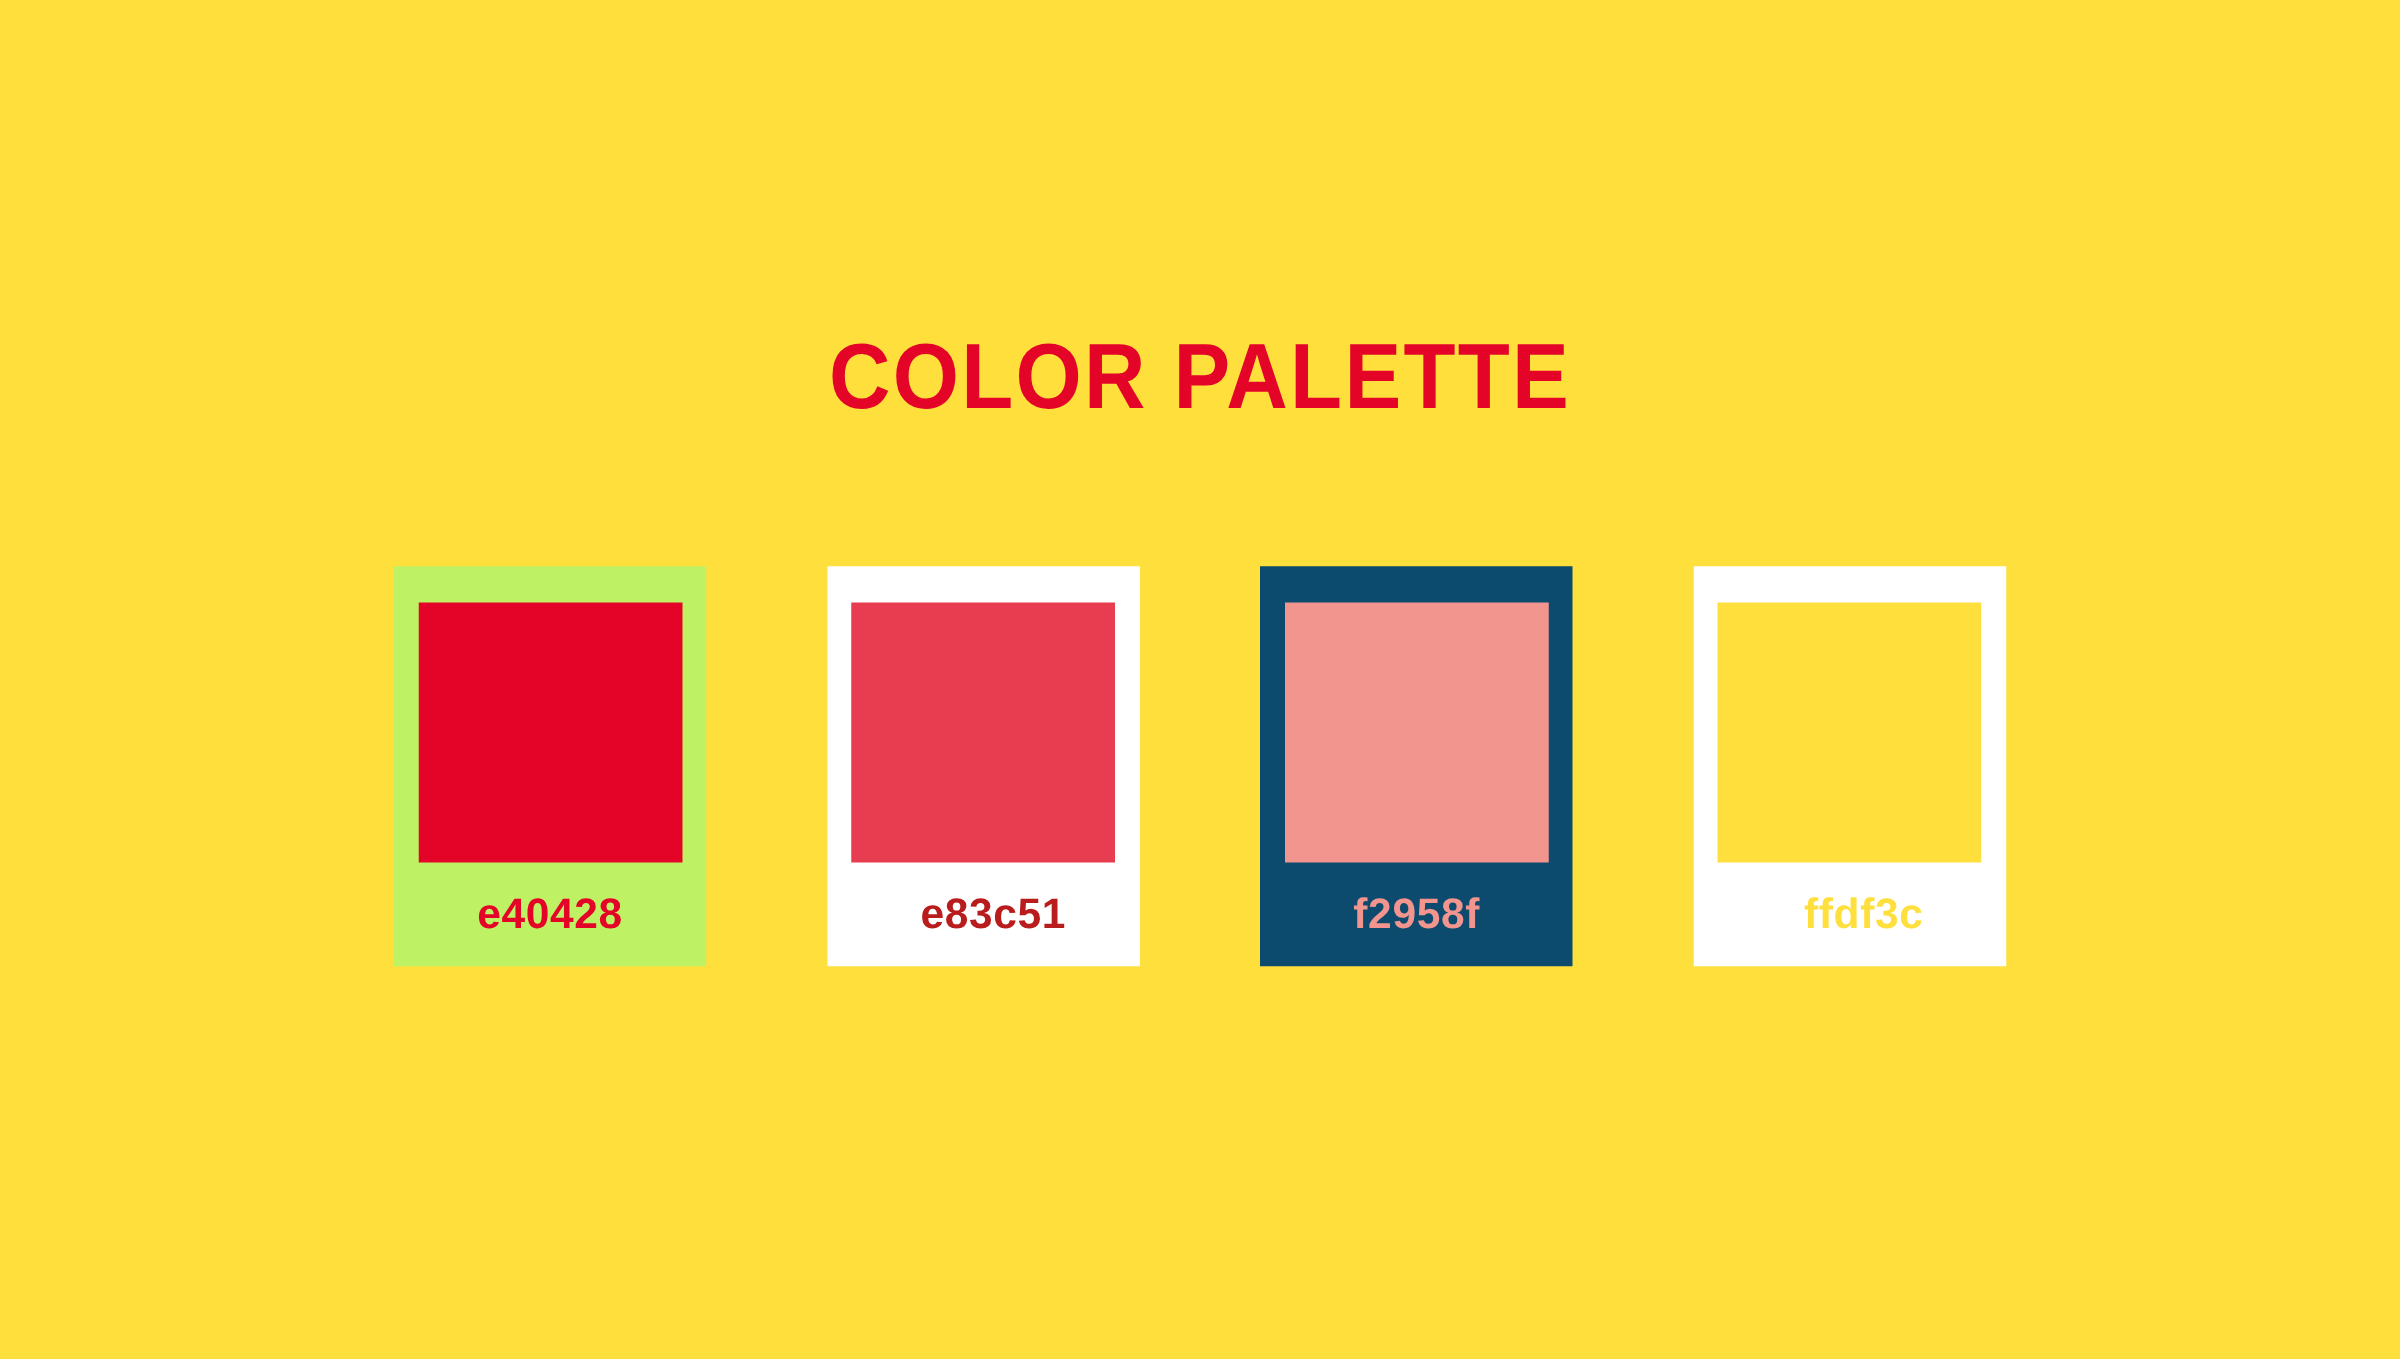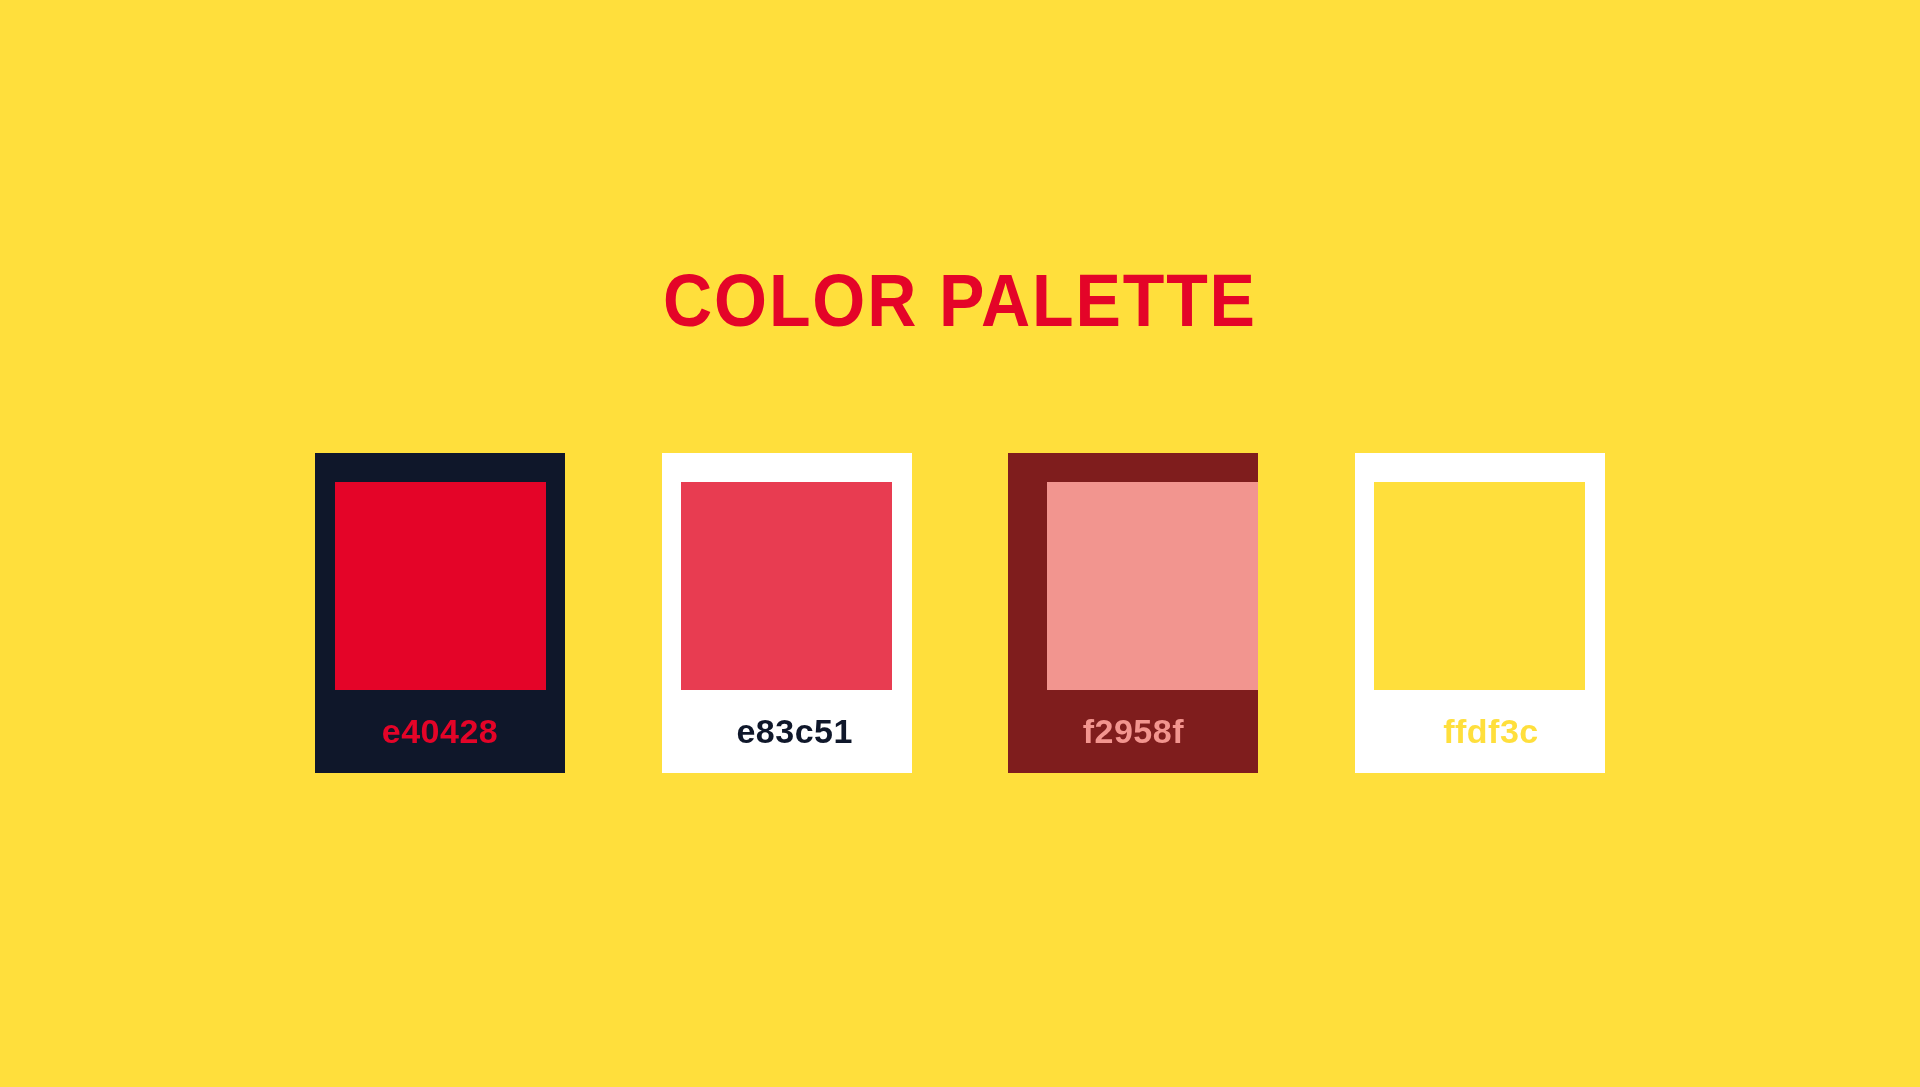--- a/index.html
+++ b/index.html
@@ -87,31 +87,31 @@
 </style>
 </head>
 <body style="background: rgb(255, 223, 60);">
 
 <div class="canvas" style="background: rgb(255, 223, 60);">
 
   <div class="title" style="color: rgb(228, 4, 40);">COLOR PALETTE</div>
 
   <div class="cards">
 
-    <div class="card" style="background: #0f172a;">
+    <div class="card" style="background: #bef264;">
       <div class="swatch" style="background: rgb(228, 4, 40);"></div>
       <div class="card-label" style="color: rgb(228, 4, 40);">e40428</div>
     </div>
 
     <div class="card" style="background: rgb(255, 255, 255);">
       <div class="swatch" style="background: rgb(232, 60, 81);"></div>
-      <div class="card-label" style="color: #0f172a; padding-left: 16px;">e83c51</div>
+      <div class="card-label" style="color: #b91c1c; padding-left: 16px;">e83c51</div>
     </div>
 
-    <div class="card" style="background: #7f1d1d; align-items: flex-end;">
+    <div class="card" style="background: #0c4a6e;">
       <div class="swatch" style="background: rgb(242, 149, 143);"></div>
       <div class="card-label" style="color: rgb(242, 149, 143);">f2958f</div>
     </div>
 
     <div class="card" style="background: rgb(255, 255, 255);">
       <div class="swatch" style="background: rgb(255, 223, 60);"></div>
       <div class="card-label" style="color: rgb(255, 223, 60); padding-left: 22px;">ffdf3c</div>
     </div>
 
   </div>

